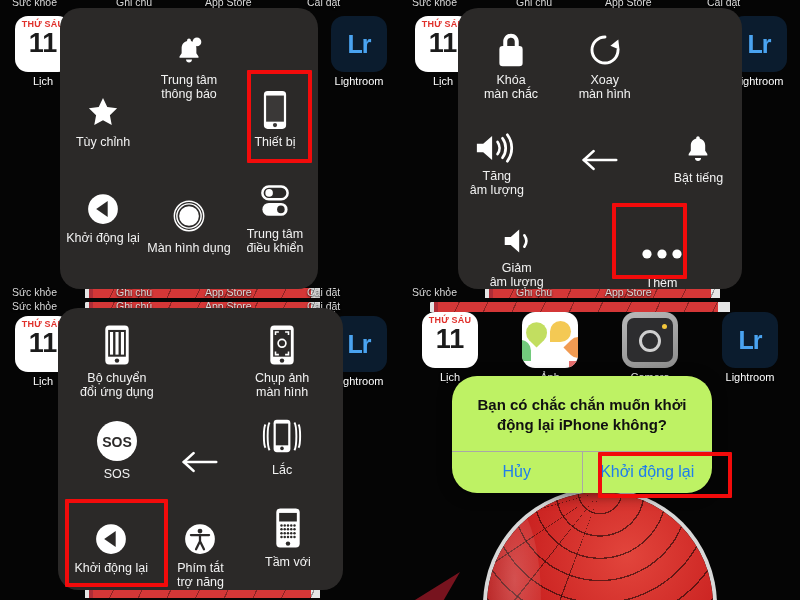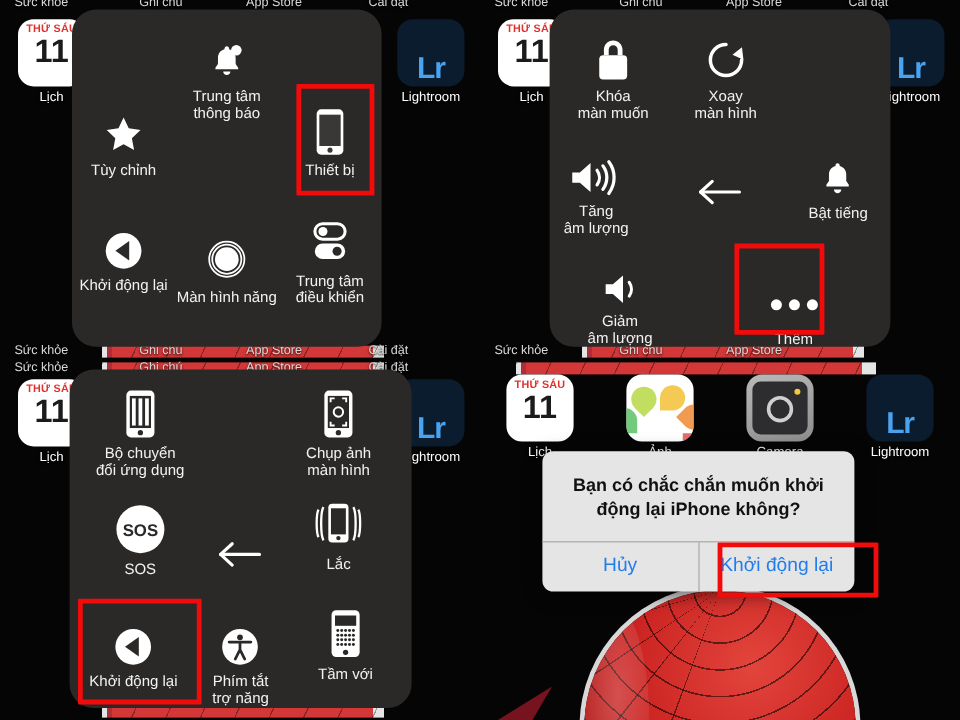--- a/index.html
+++ b/index.html
@@ -40,21 +40,21 @@
   .ic-photos{ background:#fff; }
   .ic-photos .pet{ position:absolute; width:21px; height:21px; border-radius:50% 50% 50% 0; left:50%; top:50%;
                    transform-origin:0% 100%; opacity:.88; }
   
   .ic-cam{ background:linear-gradient(160deg,#b9b9b9,#8d8d8d); }
   .ic-cam .body{ position:absolute; inset:6px 5px; background:#2d2d2f; border-radius:7px; }
   .ic-cam .lens{ position:absolute; left:50%; top:52%; width:22px; height:22px; margin:-11px 0 0 -11px;
                  border:3px solid #cfcfcf; border-radius:50%; }
   .ic-cam .flash{ position:absolute; right:11px; top:12px; width:5px; height:5px; border-radius:50%; background:#f3c63c; }
   
-  .ic-lr{ background:#0b1c2e; display:flex; align-items:flex-end; justify-content:center; }
+  .ic-lr{ background:#0b1c2e; display:flex; align-items:center; justify-content:center; }
   .ic-lr span{ color:#4aa3f0; font-size:25px; font-weight:bold; letter-spacing:-1px; }
 
   
   .spidey{ position:absolute; left:50%; transform:translateX(-50%); bottom:-118px; width:226px; height:226px;
            border-radius:50%; background:radial-gradient(circle at 62% 28%, #e2453c 0%, #c9201f 52%, #8f1214 100%);
            box-shadow:0 0 0 4px #d8d8d8; overflow:hidden; }
   .spidey .web{ position:absolute; inset:0;
     background:
       repeating-radial-gradient(circle at 50% 0%, transparent 0 21px, rgba(0,0,0,.55) 21px 22.3px),
       conic-gradient(from 200deg at 50% 0%,
@@ -74,21 +74,21 @@
   
   .panel{ position:absolute; background:#2b2928; border-radius:20px;padding-left:38px; }
   .pitem{ position:absolute; width:33.333%; text-align:center; color:#f2f2f2; }
   .pitem .glyph{ height:46px; display:flex; align-items:flex-end; justify-content:center; }
   .pitem .cap{ font-size:12.5px; line-height:14px; margin-top:5px; white-space:pre-line; }
 
   
   .hl{ position:absolute; border:4px solid #f20b0b; border-radius:1px; pointer-events:none; }
 
   
-  .dialog{ position:absolute; background:#e5e5e5; border-radius:9px; overflow:hidden;
+  .dialog{ position:absolute; background:#bef264; border-radius:25px; overflow:hidden;
            box-shadow:0 2px 14px rgba(0,0,0,.55); }
   .dialog .msg{ padding:19px 16px 16px; text-align:center; color:#111; font-size:15px;
                 font-weight:bold; line-height:20px; }
   .dialog .sep{ height:1px; background:#a9a8a6; }
   .dialog .btns{ display:flex; }
   .dialog .btn{ flex:1; text-align:center; color:#1f7ded; font-size:16px; padding:11px 0 12px; }
   .dialog .vsep{ width:1px; background:#a9a8a6; }
 
   
   svg{ display:block; }
@@ -173,21 +173,21 @@
       </div>
 
       <div class="pitem" style="left:33.33%; top:178px">
         <div class="glyph">
           <svg width="32" height="32" viewBox="0 0 24 24">
             <circle cx="12" cy="12" r="11" fill="none" stroke="#fff" stroke-width="1.1"></circle>
             <circle cx="12" cy="12" r="9.1" fill="none" stroke="#fff" stroke-width="1.1"></circle>
             <circle cx="12" cy="12" r="7.4" fill="#fff"></circle>
           </svg>
         </div>
-        <div class="cap" style="margin-top:9px">Màn hình năng</div>
+        <div class="cap" style="margin-top:9px">Màn hình dụng</div>
       </div>
 
       <div class="pitem" style="left:66.66%; top:168px">
         <div class="glyph">
           <svg width="42" height="42" viewBox="0 0 30 30">
             <rect x="6" y="4.6" width="18" height="9.2" rx="4.6" fill="none" stroke="#fff" stroke-width="1.8"></rect>
             <circle cx="10.8" cy="9.2" r="2.7" fill="#fff"></circle>
             <rect x="6" y="16.4" width="18" height="9.2" rx="4.6" fill="#fff"></rect>
             <circle cx="19.2" cy="21" r="2.7" fill="#2b2928"></circle>
           </svg>
@@ -231,21 +231,21 @@
     <div class="panel" style="left:58px; top:8px; width:284px; height:281px;">
 
       <div class="pitem" style="left:2%; top:14px">
         <div class="glyph">
           <svg width="32" height="36" viewBox="0 0 22 26" fill="#fff">
             <path d="M11 1.2c-3.1 0-5.6 2.5-5.6 5.6v3.4h2.9V6.8c0-1.5 1.2-2.7 2.7-2.7s2.7 1.2 2.7 2.7v3.4h2.9V6.8c0-3.1-2.5-5.6-5.6-5.6z"></path>
             <rect x="2.6" y="10.2" width="16.8" height="14.6" rx="2.4"></rect>
           </svg>
         </div>
         <div class="cap">Khóa
-màn muốn</div>
+màn chắc</div>
       </div>
 
       <div class="pitem" style="left:35%; top:14px">
         <div class="glyph">
           <svg width="36" height="36" viewBox="0 0 26 26">
             <path d="M13 3.6a9.4 9.4 0 1 0 9.4 9.4" fill="none" stroke="#fff" stroke-width="2.1" stroke-linecap="round"></path>
             <path d="M22.6 5.4l.9 7.4-6.6-2.9z" fill="#fff"></path>
           </svg>
         </div>
         <div class="cap">Xoay

